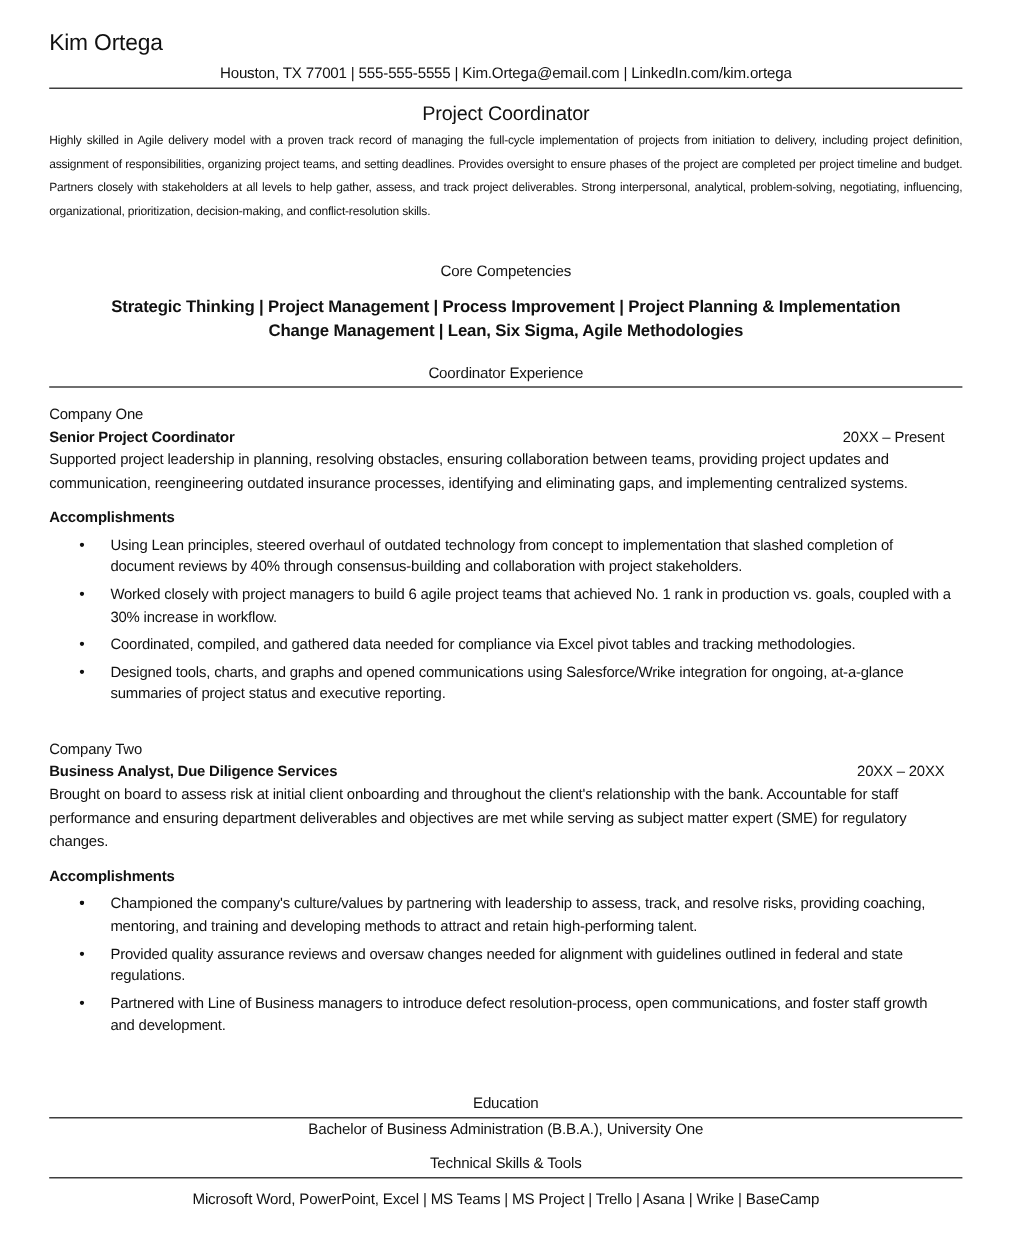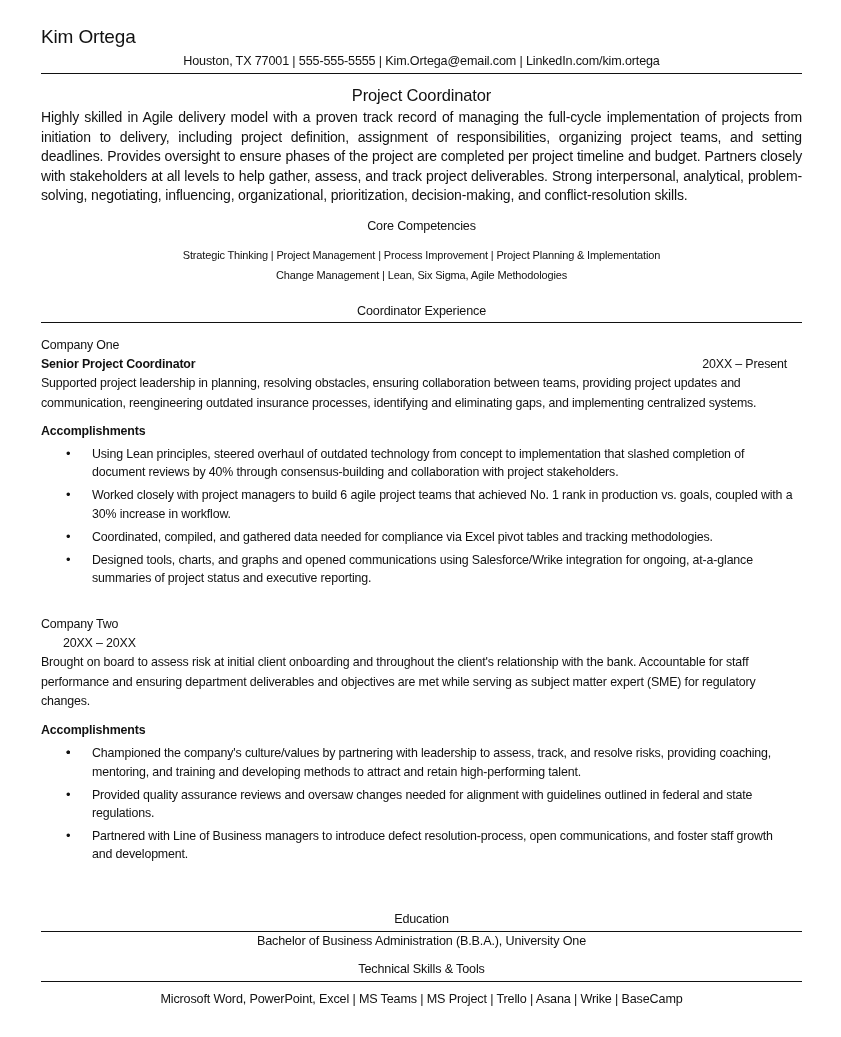--- a/index.html
+++ b/index.html
@@ -6,23 +6,23 @@
   body {
     width: 841px; height: 1037px; overflow: hidden; position: relative;
     font-family: "Liberation Sans", sans-serif; color: #111; font-size: 12.4px;
     letter-spacing: -0.15px;
   }
   .page { position: absolute; left: 41px; width: 761px; top: 0; }
   .name { position: absolute; top: 26px; width: 100%; font-size: 19px; text-align: left; }
   .contact { position: absolute; top: 54px; width: 100%; font-size: 12.6px; text-align: center; }
   .rule { position: absolute; left: 0; width: 761px; height: 0; border-top: 1.3px solid #111; }
   .title { position: absolute; top: 86px; width: 100%; font-size: 16.5px; text-align: center; }
-  .summary { position: absolute; top: 108px; width: 100%; line-height: 19.6px; text-align: justify; font-size: 14px; }
+  .summary { position: absolute; top: 108px; width: 100%; line-height: 19.6px; text-align: justify; font-size: 10px; }
   .sec-head { position: absolute; width: 100%; text-align: center; font-size: 12.6px; }
-  .comp { position: absolute; width: 100%; text-align: center; font-size: 11px; line-height: 20px; }
+  .comp { position: absolute; width: 100%; text-align: center; font-size: 14px; line-height: 20px; font-weight: bold; }
   .block { position: absolute; width: 100%; }
   .company { font-size: 12.4px; line-height: 19px; }
   .role-row { display: flex; justify-content: space-between; font-weight: bold; line-height: 19px; padding-right: 15px; }
   .role-row .dates { font-weight: normal; margin-left: 22px; }
   .desc { line-height: 19.5px; padding-right: 14px; }
   .acc-head { font-weight: bold; margin-top: 9px; line-height: 19px; }
   ul.bullets { list-style: none; margin: 4px 0 0 0; padding: 0; }
   ul.bullets li { position: relative; padding-left: 51px; line-height: 18.4px; margin-bottom: 4.6px; padding-right: 8px; }
   .bullet-dot { position: absolute; left: 25px; top: 0; font-size: 13px; }
   .edu, .skills { position: absolute; width: 100%; text-align: center; font-size: 12.6px; }
@@ -58,20 +58,21 @@
       <li><span class="bullet-dot">•</span><span>Using Lean principles, steered overhaul of outdated technology from concept to implementation that slashed completion of document reviews by 40% through consensus-building and collaboration with project stakeholders.</span></li>
       <li><span class="bullet-dot">•</span><span>Worked closely with project managers to build 6 agile project teams that achieved No. 1 rank in production vs. goals, coupled with a 30% increase in workflow.</span></li>
       <li><span class="bullet-dot">•</span><span>Coordinated, compiled, and gathered data needed for compliance via Excel pivot tables and tracking methodologies.</span></li>
       <li><span class="bullet-dot">•</span><span>Designed tools, charts, and graphs and opened communications using Salesforce/Wrike integration for ongoing, at-a-glance summaries of project status and executive reporting.</span></li>
     </ul>
   </div>
 
   <div class="block" style="top:615px;">
     <div class="company">Company Two</div>
     <div class="role-row">
+      <span>Business Analyst, Due Diligence Services</span>
       <span class="dates">20XX – 20XX</span>
     </div>
     <div class="desc">Brought on board to assess risk at initial client onboarding and throughout the client's relationship with the bank. Accountable for staff performance and ensuring department deliverables and objectives are met while serving as subject matter expert (SME) for regulatory changes.</div>
     <div class="acc-head">Accomplishments</div>
     <ul class="bullets">
       <li><span class="bullet-dot">•</span></li>
       <li><span class="bullet-dot">•</span><span>Championed the company's culture/values by partnering with leadership to assess, track, and resolve risks, providing coaching, mentoring, and training and developing methods to attract and retain high-performing talent.</span></li>
       <li><span class="bullet-dot">•</span><span>Provided quality assurance reviews and oversaw changes needed for alignment with guidelines outlined in federal and state regulations.</span></li>
       <li><span class="bullet-dot">•</span><span>Partnered with Line of Business managers to introduce defect resolution-process, open communications, and foster staff growth and development.</span></li>
     </ul>

